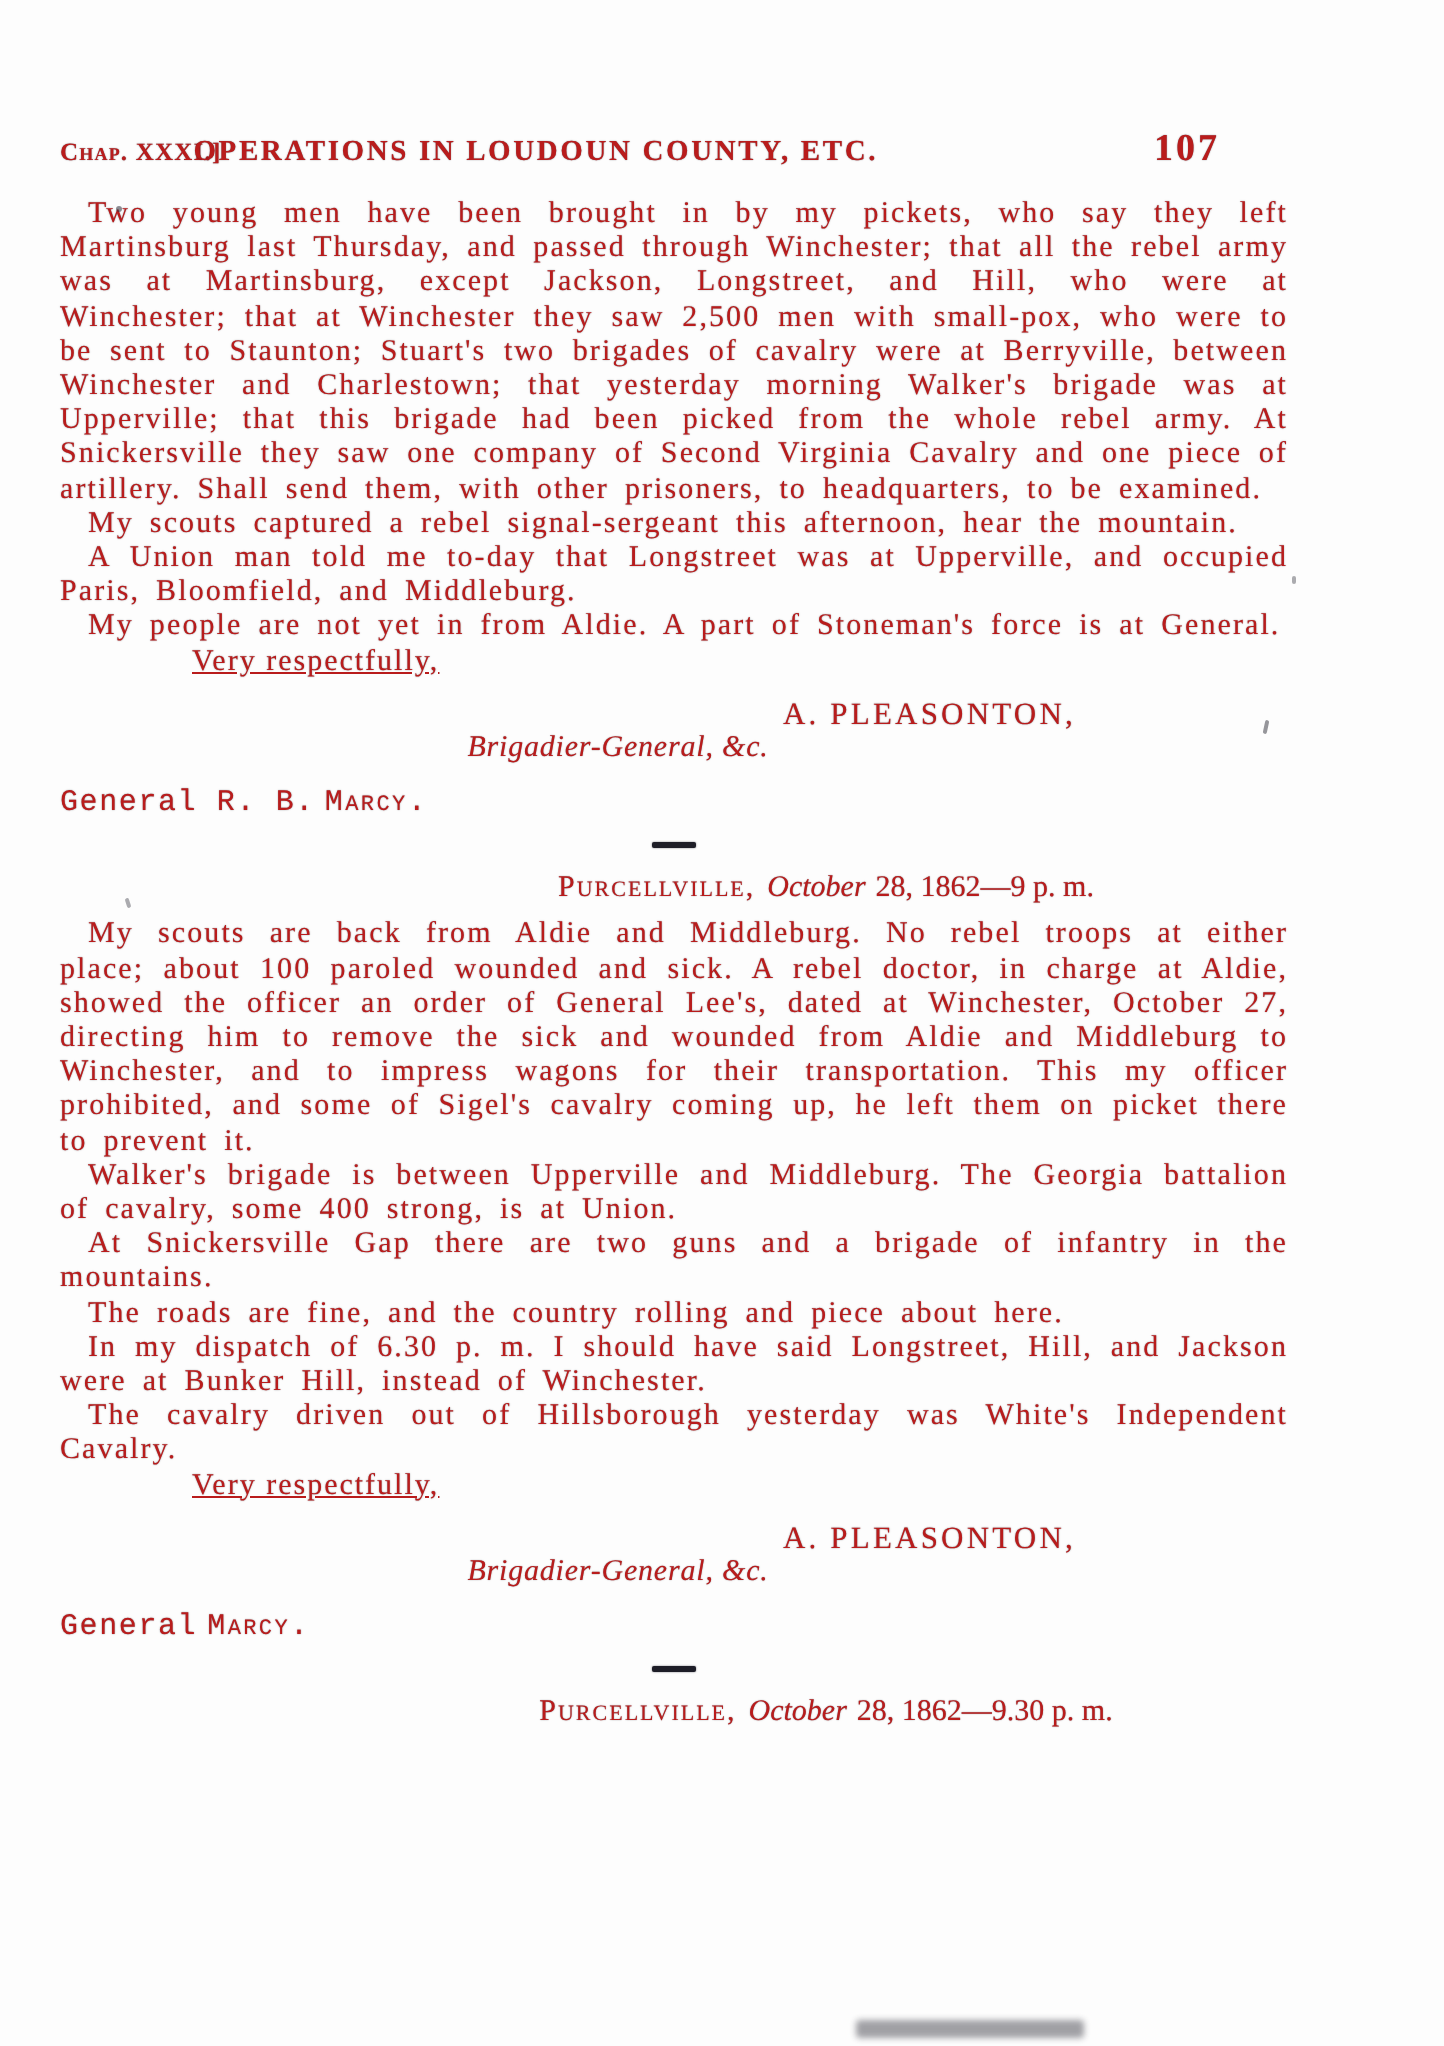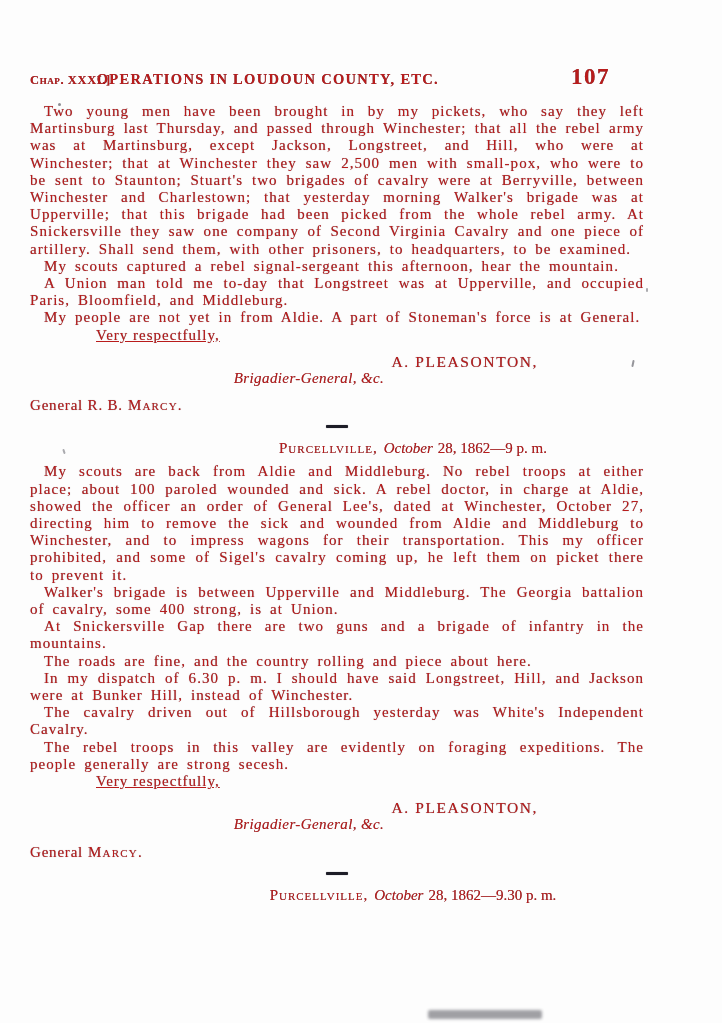--- a/index.html
+++ b/index.html
@@ -31,21 +31,21 @@
     flex:1;
     text-align:left;
     font-weight:700;
     font-size:14.5px;
     letter-spacing:1.3px;
     transform:translateX(-14px);
     white-space:nowrap;
   }
   .pagenum{
     font-weight:700;
-    font-size:23px;
+    font-size:19px;
     letter-spacing:1.5px;
     padding-right:34px;
   }
   
   .dateline{
     text-align:center;
     font-size:15px;
     margin:12px 0 6px 0;
     white-space:nowrap;
     text-shadow:0 0 .6px rgba(25,25,35,.6);
@@ -89,20 +89,21 @@
     font-size:15px;
     line-height:17.5px;
     letter-spacing:.4px;
     text-shadow:0 0 .6px rgba(25,25,35,.55);
   }
   .addressee{
     margin:10px 0 0 0;
     font-size:15px;
     letter-spacing:.8px;
     text-shadow:0 0 .7px rgba(25,25,35,.55);
+    font-family:Liberation Mono, monospace;
   }
   .addr-name{font-variant:small-caps;letter-spacing:1.2px;margin-left:5px;}
   
   .separator{
     display:flex;justify-content:center;
     margin:11px 0 7px 0;
   }
   .dash-bar{
     width:22px;height:3px;background:#1d1d27;
     border-radius:1px;
@@ -150,21 +151,20 @@
   <section>
     <p class="dateline dl-offset-b">
       <span class="place">Purcellville,</span><span class="month">October</span><span>28, 1862—9 p. m.</span>
     </p>
     <p class="body-para">My scouts are back from Aldie and Middleburg.  No rebel troops at either place; about 100 paroled wounded and sick.  A rebel doctor, in charge at Aldie, showed the officer an order of General Lee's, dated at Winchester, October 27, directing him to remove the sick and wounded from Aldie and Middleburg to Winchester, and to impress wagons for their transportation.  This my officer prohibited, and some of Sigel's cavalry coming up, he left them on picket there to prevent it.</p>
     <p class="body-para">Walker's brigade is between Upperville and Middleburg.  The Georgia battalion of cavalry, some 400 strong, is at Union.</p>
     <p class="body-para">At Snickersville Gap there are two guns and a brigade of infantry in the mountains.</p>
     <p class="body-para">The roads are fine, and the country rolling and piece about here.</p>
     <p class="body-para">In my dispatch of 6.30 p. m. I should have said Longstreet, Hill, and Jackson were at Bunker Hill, instead of Winchester.</p>
     <p class="body-para">The cavalry driven out of Hillsborough yesterday was White's Independent Cavalry.</p>
-    <p class="body-para">The rebel troops in this valley are evidently on foraging expeditions. The people generally are strong secesh.</p>
     <p class="closing">Very respectfully,</p>
     <div class="sig-name">A. PLEASONTON,</div>
     <div class="sig-title">Brigadier-General, &amp;c.</div>
     <p class="addressee">
       <span>General</span><span class="addr-name">Marcy.</span>
     </p>
   </section>
 
   <div class="separator">
     <span class="dash-bar"></span>

